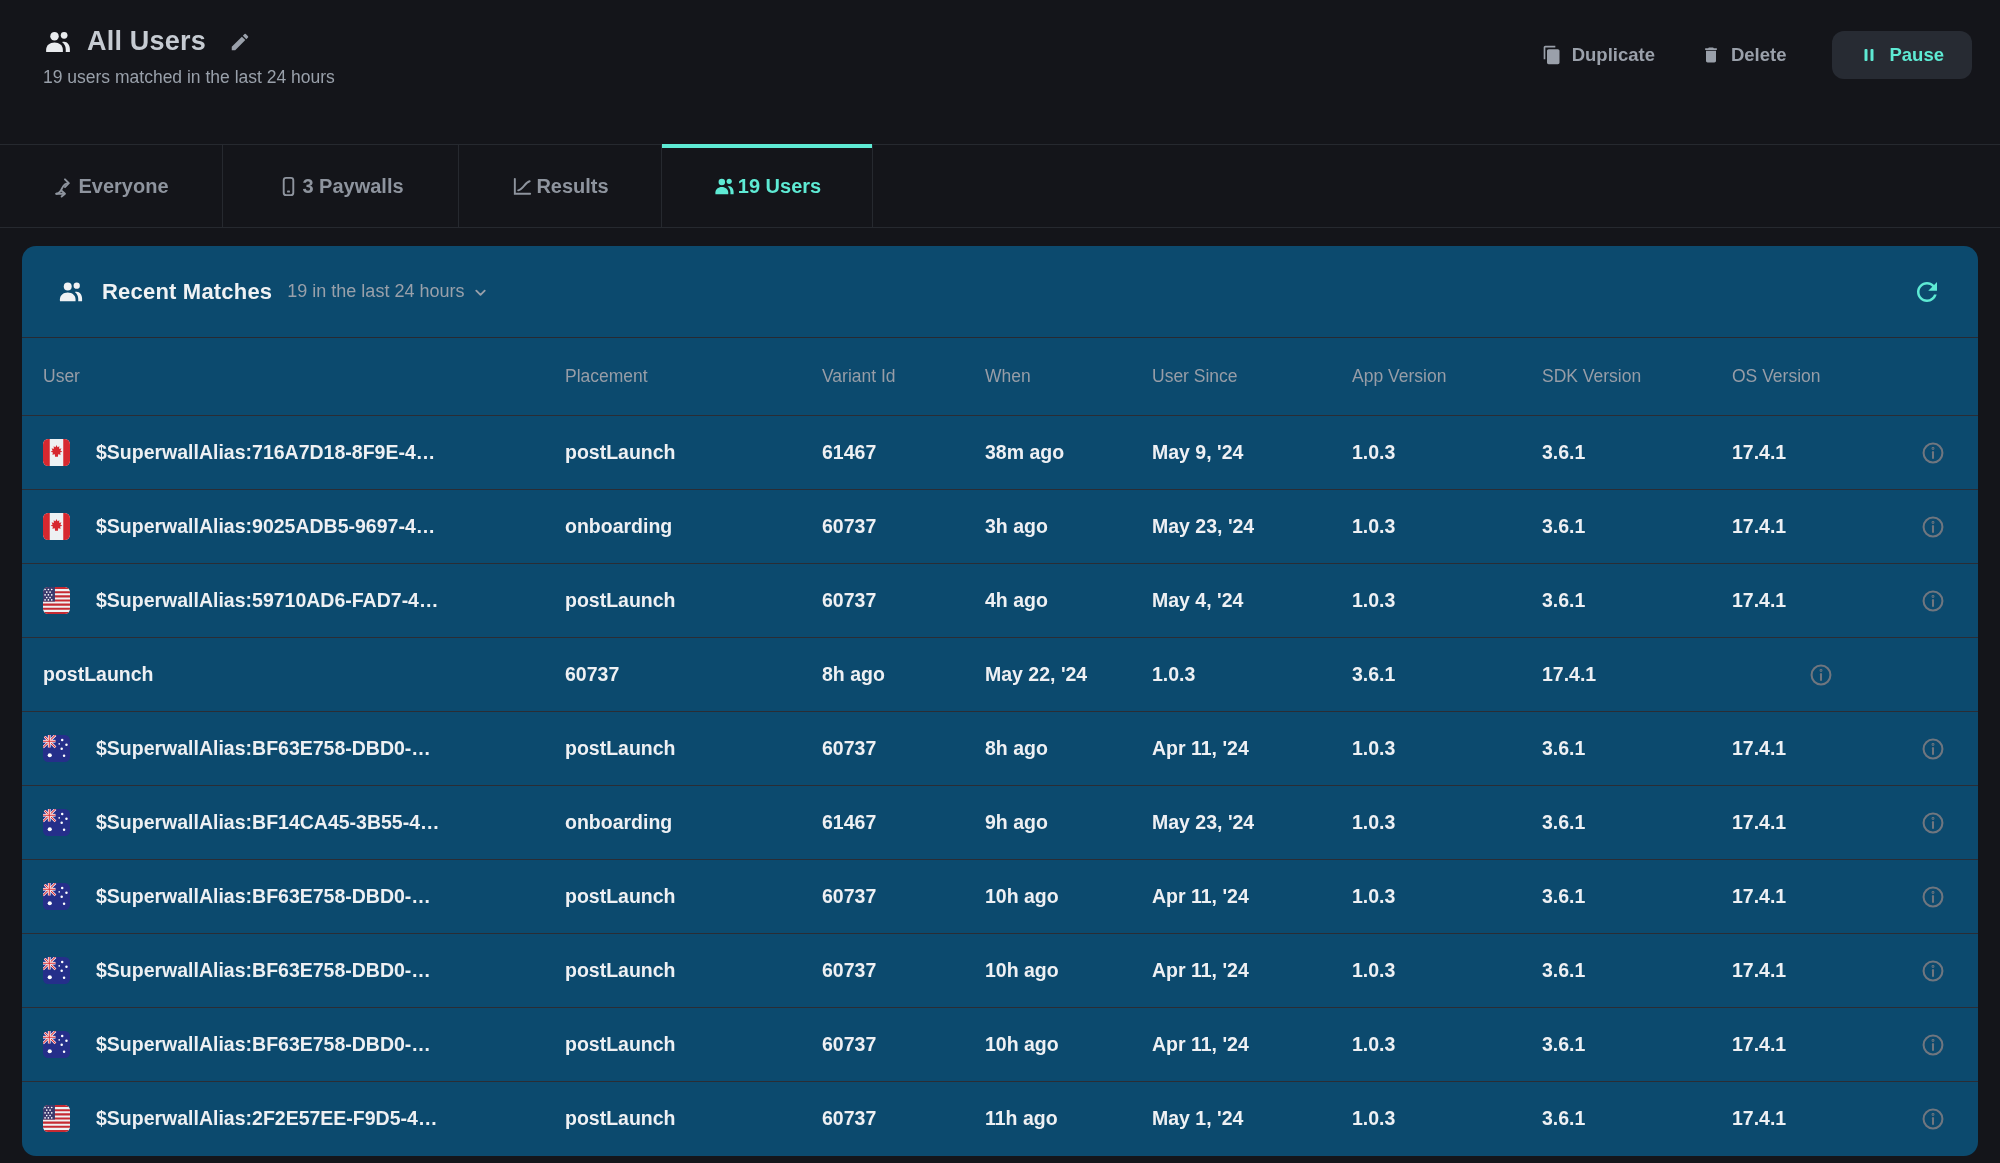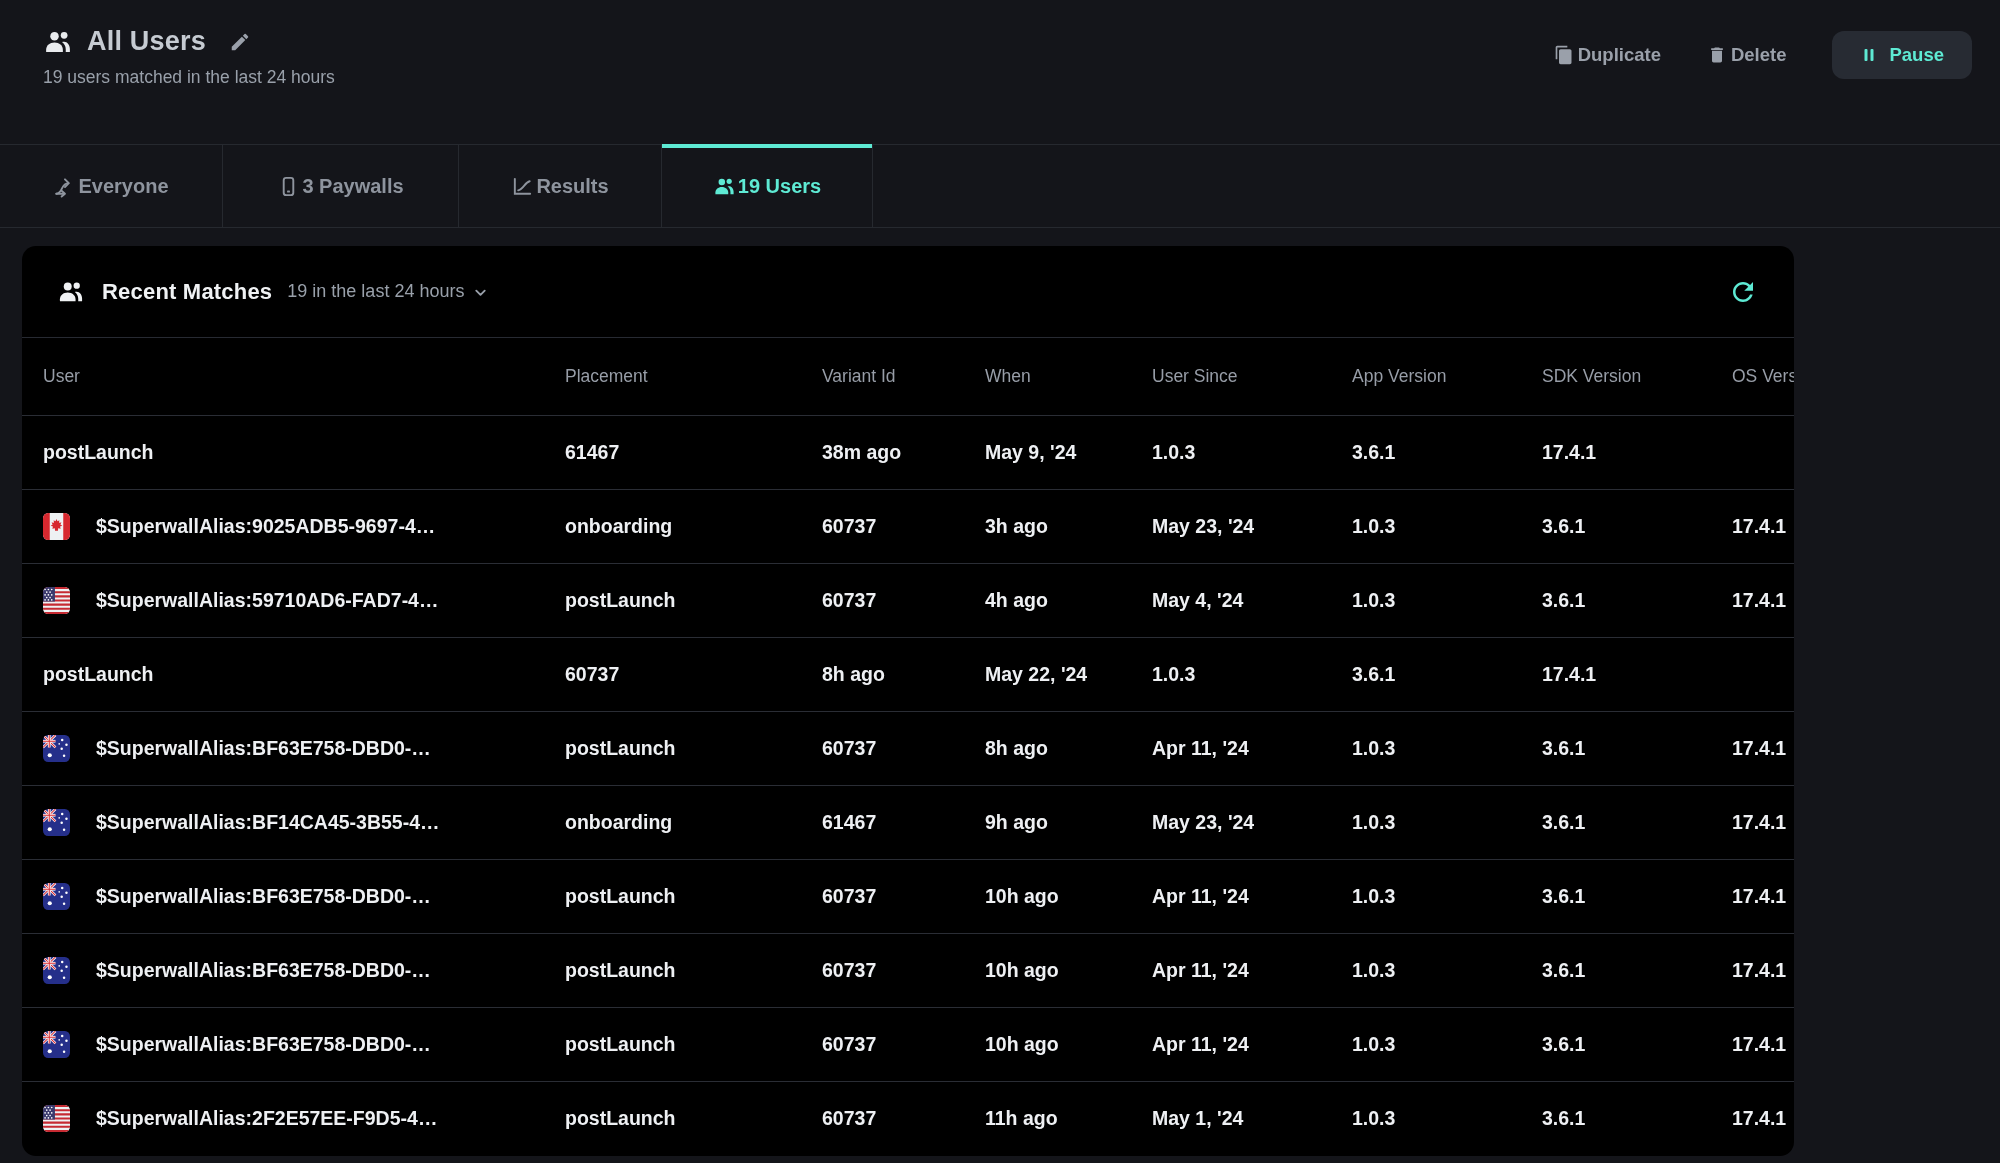--- a/index.html
+++ b/index.html
@@ -15,35 +15,35 @@
 
   
   .page-header { height:144px; display:flex; justify-content:space-between; align-items:flex-start; padding:26px 28px 0 43px; }
   .title-row { display:flex; align-items:center; gap:14px; }
   .users-icon-lg { width:30px; height:30px; color:#e9ebee; }
   .page-title { font-size:27px; font-weight:600; color:#c6cbd2; letter-spacing:.2px; }
   .pencil-btn { width:22px; height:22px; color:#9aa0aa; margin-left:9px; cursor:pointer; }
   .page-subtitle { margin-top:10px; font-size:17.5px; color:#99a0aa; }
 
   .header-actions { display:flex; align-items:center; gap:46px; margin-top:5px; }
-  .text-btn { display:flex; align-items:center; gap:4px; color:#9aa0aa; font-size:18.5px; font-weight:700; cursor:pointer; }
+  .text-btn { display:flex; align-items:center; gap:10px; color:#9aa0aa; font-size:18.5px; font-weight:700; cursor:pointer; }
   .text-btn svg { width:20px; height:20px; }
   .pause-btn { display:flex; align-items:center; gap:11px; background:#272b33; color:#5eead4; height:48px; padding:0 28px; border-radius:12px; font-size:18.5px; font-weight:700; cursor:pointer; }
   .pause-btn svg { width:18px; height:18px; }
 
   
   .tab-bar { height:84px; border-top:1px solid #26292f; border-bottom:1px solid #26292f; display:flex; }
   .tab { display:flex; align-items:center; justify-content:center; gap:2px; border-right:1px solid #26292f; color:#8e949e; font-size:20px; font-weight:600; position:relative; cursor:pointer; }
   .tab svg { width:23px; height:23px; flex:0 0 auto; }
   .tab-everyone { width:223px; } .tab-paywalls { width:236px; } .tab-results { width:203px; } .tab-users { width:211px; }
   .tab.active { color:#5eead4; }
   .tab.active::before { content:""; position:absolute; top:-1px; left:0; right:0; height:4px; background:#5eead4; }
 
   
-  .card { position:absolute; left:22px; top:246px; width:1772px; height:910px; background:#000000; border-radius:14px; overflow:hidden; }
+  .card { position:absolute; left:22px; top:246px; width:1956px; height:910px; background:#0c4a6e; border-radius:14px; overflow:hidden; }
   .card-header { height:92px; display:flex; align-items:center; padding:0 36px 0 35px; border-bottom:1px solid #272a32; }
   .users-icon-md { width:28px; height:28px; color:#f0f2f4; }
   .card-title { font-size:22px; font-weight:700; color:#f0f2f4; margin-left:17px; letter-spacing:.2px; }
   .card-filter { display:flex; align-items:center; gap:9px; margin-left:15px; color:#99a0aa; font-size:18px; cursor:pointer; }
   .card-filter svg { width:15px; height:15px; margin-top:2px; }
   .refresh-btn { margin-left:auto; width:30px; height:30px; cursor:pointer; }
 
   .thead, .trow { display:grid; grid-template-columns:522px 257px 163px 167px 200px 190px 190px 178px 1fr; padding:0 22px 0 21px; align-items:center; }
   .thead { height:77px; color:#979da7; font-size:17.5px; font-weight:400; }
   .trow { height:74px; border-top:1px solid #2a2d35; font-size:19.5px; font-weight:700; color:#eef0f3; }
@@ -183,20 +183,38 @@
     <span>When</span>
     <span>User Since</span>
     <span>App Version</span>
     <span>SDK Version</span>
     <span>OS Version</span>
     <span></span>
   </div>
 
   <div id="table-body">
   <div class="trow">
+    <div class="user-cell">
+      <span class="flag-wrap">
+            <svg viewBox="0 0 26 26">
+              <defs>
+                <clipPath id="fc0">
+                  <rect width="26" height="26" rx="5"></rect>
+                </clipPath>
+              </defs>
+              <g clip-path="url(#fc0)">
+                <rect width="26" height="26" fill="#eef1f3"></rect>
+                <rect width="6.5" height="26" fill="#d7282f"></rect>
+                <rect x="19.5" width="6.5" height="26" fill="#d7282f"></rect>
+                <path d="M13 5.8l1 2.1 1.8-.8-.4 2.3 2.4-.3-1.1 2 1.9 1.2-2.2.8.6 2.1-2.4-.5-.2 2.3h-2.8l-.2-2.3-2.4.5.6-2.1-2.2-.8 1.9-1.2-1.1-2 2.4.3-.4-2.3 1.8.8z" fill="#d7282f"></path>
+              </g>
+            </svg>
+          </span>
+      <span class="user-alias">$SuperwallAlias:716A7D18-8F9E-4…</span>
+    </div>
     <div>postLaunch</div>
     <div>61467</div>
     <div>38m ago</div>
     <div>May 9, '24</div>
     <div>1.0.3</div>
     <div>3.6.1</div>
     <div>17.4.1</div>
     <div class="info-cell">
       <span class="info-btn">
         <svg viewBox="0 0 24 24" fill="none" stroke="#70767f" stroke-width="1.9" stroke-linecap="round">

